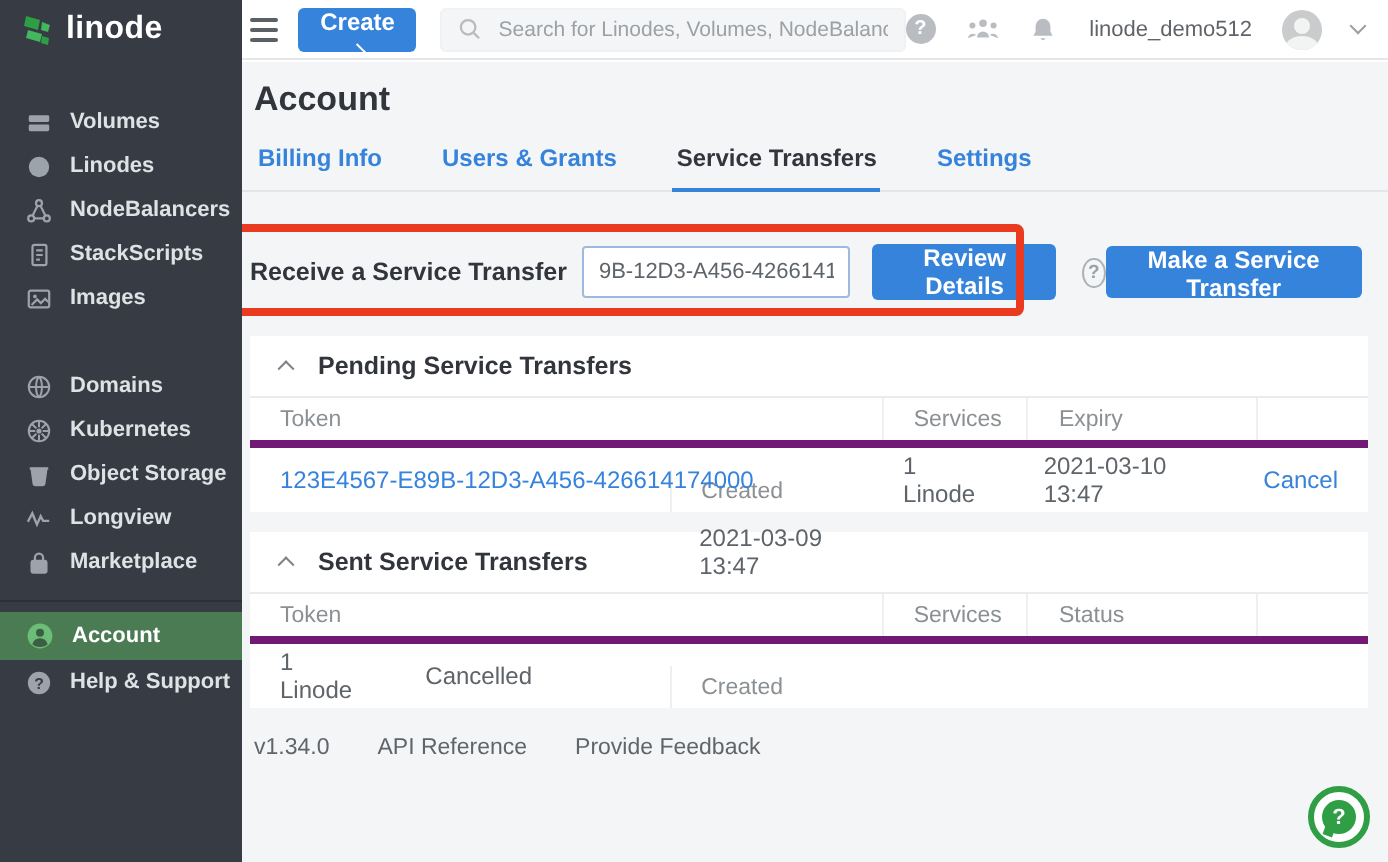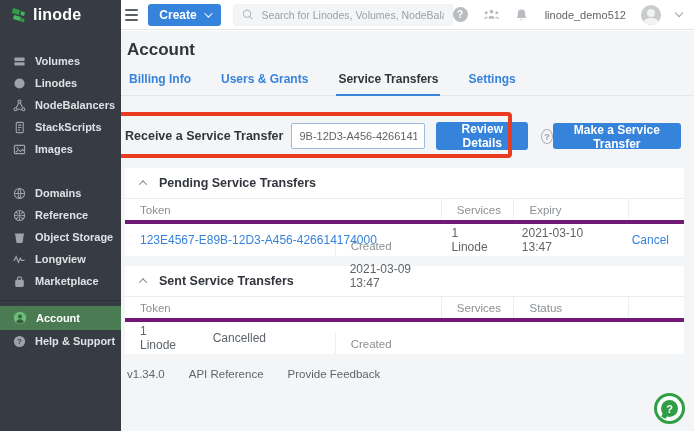--- a/index.html
+++ b/index.html
@@ -17,21 +17,21 @@
   .nav-item svg { flex:0 0 auto; }
   .nav-divider { height:1px; background:#2c3037; margin:8px 0 5px; }
   .nav-item.active { background:#4b7b53; height:24px; }
   .nav-item.active .lbl { color:#fff; }
 
   
   .topbar { position:absolute; left:115px; top:0; width:579px; height:30px; background:#fff; border-bottom:1px solid #e4e6e8; display:flex; align-items:center; padding:0 12px 0 10px; }
   .hamburger { width:17px; display:flex; flex-direction:column; gap:3px; cursor:pointer; }
   .hamburger span { height:2px; background:#5b6065; border-radius:1px; }
   .btn { background:#3683dc; color:#fff; border:none; border-radius:3px; font-family:"Liberation Sans",sans-serif; font-weight:700; cursor:pointer; }
-  .btn-create { height:22px; margin-left:10px; padding:0 11px; font-size:12px; display:flex; align-items:center; gap:7px; }
+  .btn-create { height:22px; margin-left:10px; padding:0 11px; font-size:12px; display:flex; align-items:center; gap:7px;flex-direction:column; }
   .caret { width:6px; height:6px; border-right:1.6px solid currentColor; border-bottom:1.6px solid currentColor; transform:rotate(45deg) translateY(-2px); }
   .searchbox { margin-left:12px; width:276px; height:22px; background:#f4f5f6; border:1px solid #f0f1f2; border-radius:3px; display:flex; align-items:center; padding:0 8px; gap:8px; overflow:hidden; }
   .searchbox input { border:none; outline:none; background:transparent; font-size:10.5px; color:#6a6f74; width:100%; font-family:"Liberation Sans",sans-serif; }
   .searchbox input::placeholder { color:#9ba1a6; }
   .top-icons { margin-left:auto; display:flex; align-items:center; gap:15px; }
   .qcircle-filled { width:15px; height:15px; border-radius:50%; background:#b9bdc1; color:#fff; font-size:10px; font-weight:700; display:flex; align-items:center; justify-content:center; }
   .username { font-size:11px; color:#606469; margin-left:2px; }
   .avatar { width:20px; height:20px; border-radius:50%; background:#c9cbcd; position:relative; overflow:hidden; }
   .avatar::before { content:""; position:absolute; left:6px; top:4px; width:8px; height:8px; border-radius:50%; background:#f2f3f3; }
   .avatar::after { content:""; position:absolute; left:2px; top:13px; width:16px; height:10px; border-radius:50%; background:#f2f3f3; }
@@ -135,21 +135,21 @@
               <path d="M1.5 7h11M7 1.5c-2.1 2-2.1 9 0 11M7 1.5c2.1 2 2.1 9 0 11"></path>
             </svg>
           <span class="lbl">Domains</span>
         </div>
         <div class="nav-item">
           <svg width="13" height="13" viewBox="0 0 14 14" fill="none" stroke="#9da3aa" stroke-width="1.1">
               <circle cx="7" cy="7" r="5.5"></circle>
               <circle cx="7" cy="7" r="1.4" fill="#9da3aa" stroke="none"></circle>
               <path d="M7 1.5v3.5M7 9v3.5M1.5 7H5M9 7h3.5M3.2 3.2 5.6 5.6M8.4 8.4l2.4 2.4M10.8 3.2 8.4 5.6M5.6 8.4 3.2 10.8"></path>
             </svg>
-          <span class="lbl">Reference</span>
+          <span class="lbl">Kubernetes</span>
         </div>
         <div class="nav-item">
           <svg width="13" height="13" viewBox="0 0 14 14" fill="none" stroke="#9da3aa" stroke-width="1.2">
               <path d="M3 3.5h8l-1.1 8a1 1 0 0 1-1 .9H5.1a1 1 0 0 1-1-.9Z" fill="#9da3aa"></path>
               <path d="M2 3.5h10"></path>
             </svg>
           <span class="lbl">Object Storage</span>
         </div>
         <div class="nav-item">
           <svg width="13" height="13" viewBox="0 0 14 14" fill="none" stroke="#9da3aa" stroke-width="1.3">

